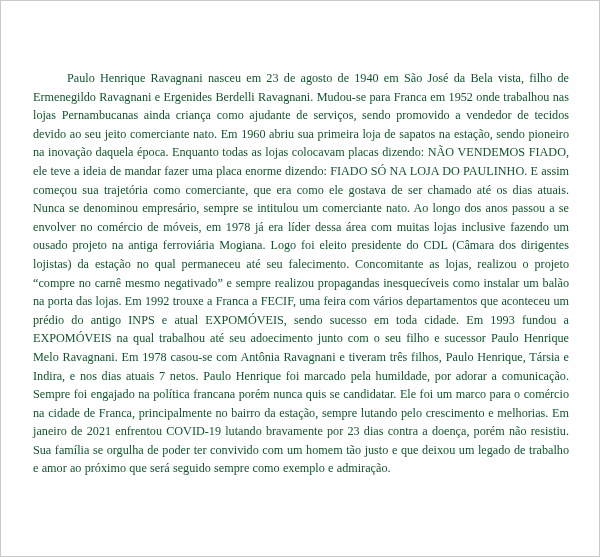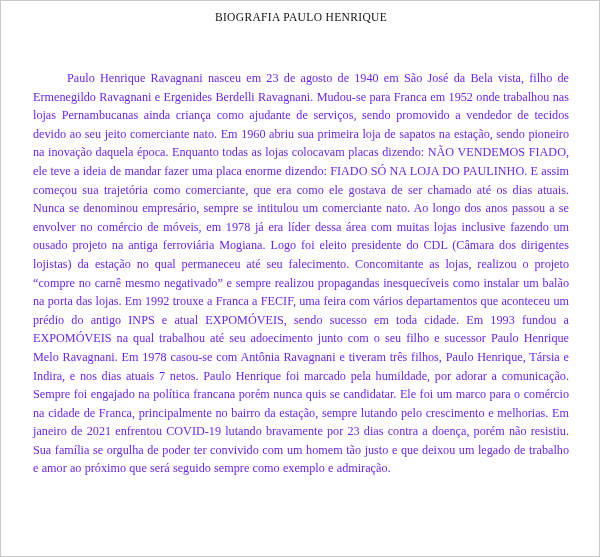--- a/index.html
+++ b/index.html
@@ -39,24 +39,23 @@
   .body-text {
     position: absolute;
     left: 32px;
     top: 68px;
     width: 536px;
     font-size: 12.2px;
     line-height: 18.6px;
     text-align: justify;
     text-justify: inter-word;
     text-indent: 34px;
-    color: #6d28d9;
+    color: #14532d;
     font-family: "Liberation Serif", serif;
     word-spacing: 0.2px;
   }
 </style>
 </head>
 <body>
 
 <div class="page">
-  <div class="doc-title">BIOGRAFIA PAULO HENRIQUE</div>
   <div class="body-text">Paulo Henrique Ravagnani nasceu em 23 de agosto de 1940 em São José da Bela vista, filho de Ermenegildo Ravagnani e Ergenides Berdelli Ravagnani. Mudou-se para Franca em 1952 onde trabalhou nas lojas Pernambucanas ainda criança como ajudante de serviços, sendo promovido a vendedor de tecidos devido ao seu jeito comerciante nato.  Em 1960 abriu sua primeira loja de sapatos na estação, sendo pioneiro na inovação daquela época. Enquanto todas as lojas colocavam placas dizendo: NÃO VENDEMOS FIADO, ele teve a ideia de mandar fazer uma placa enorme dizendo: FIADO SÓ NA LOJA DO PAULINHO. E assim começou sua trajetória como comerciante, que era como ele gostava de ser chamado até os dias atuais. Nunca  se denominou empresário, sempre se intitulou um comerciante nato. Ao longo dos anos passou a se envolver no comércio de móveis, em 1978 já era líder dessa área com muitas lojas inclusive fazendo um ousado projeto na antiga ferroviária Mogiana. Logo foi eleito presidente do CDL (Câmara dos dirigentes lojistas) da estação no qual permaneceu até seu falecimento. Concomitante as lojas, realizou o projeto “compre no carnê mesmo negativado” e sempre realizou propagandas inesquecíveis como instalar um balão na porta das lojas. Em 1992 trouxe a Franca a FECIF, uma feira com vários departamentos que aconteceu um prédio do antigo INPS e atual EXPOMÓVEIS, sendo sucesso em toda cidade. Em 1993 fundou a EXPOMÓVEIS na qual trabalhou até seu adoecimento junto com o seu filho e sucessor Paulo Henrique Melo Ravagnani. Em 1978 casou-se com Antônia Ravagnani e tiveram três filhos, Paulo Henrique, Társia e Indira, e nos dias atuais 7 netos. Paulo Henrique foi marcado pela humildade, por adorar a comunicação. Sempre foi engajado na política francana porém nunca quis se candidatar. Ele foi um marco para o comércio na cidade de Franca, principalmente no bairro da estação, sempre lutando pelo crescimento e melhorias. Em janeiro de 2021 enfrentou COVID-19 lutando bravamente por 23 dias contra a doença, porém não resistiu. Sua família se orgulha de poder ter convivido com um homem tão justo e que deixou um legado de trabalho e amor ao próximo que será seguido sempre como exemplo e admiração.</div>
 </div>
 
 </body></html>

